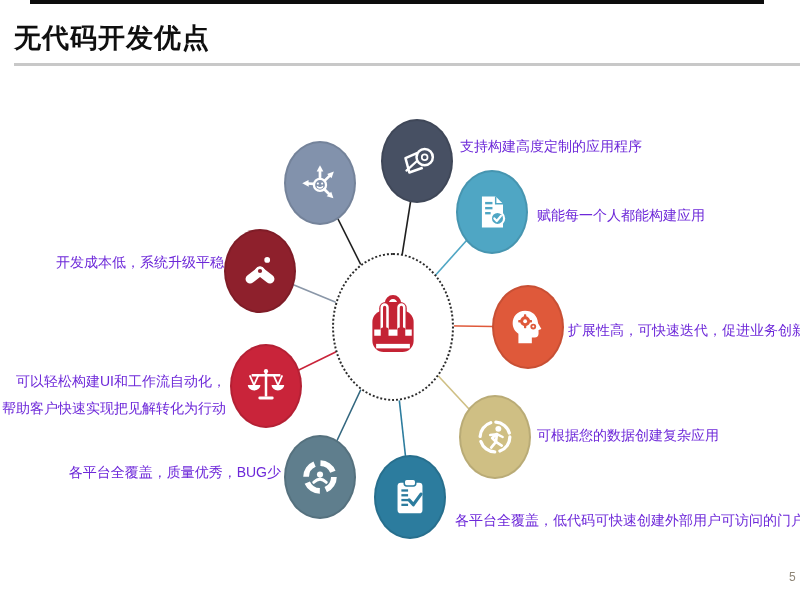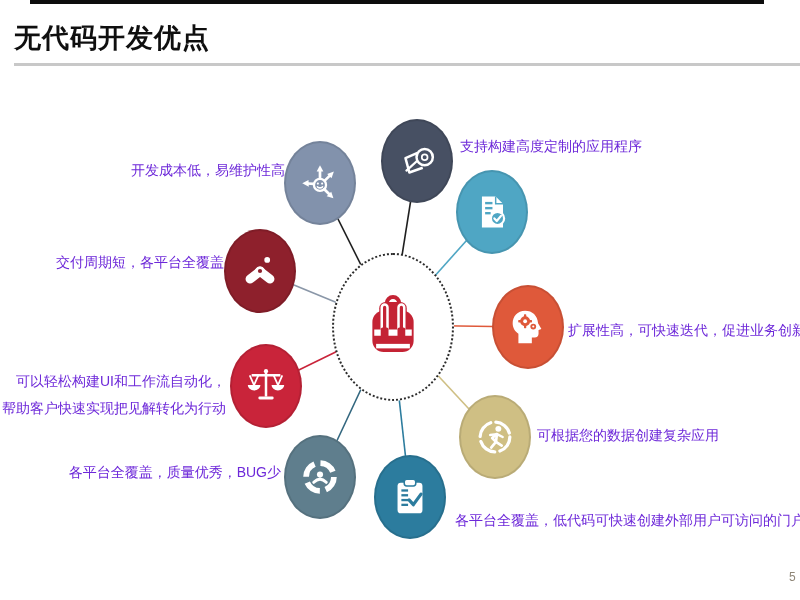--- a/index.html
+++ b/index.html
@@ -81,20 +81,21 @@
       <svg viewBox="0 0 48 48" width="44" height="44">
         <path d="M13,7 h15 l8,8 v26 h-23 z" fill="#fff"></path>
         <path d="M28,7 v8 h8" fill="none" stroke="currentColor" stroke-width="1.6"></path>
         <rect x="16.5" y="13" width="8" height="2.6" fill="currentColor"></rect>
         <rect x="16.5" y="18.5" width="8" height="2.6" fill="currentColor"></rect>
         <rect x="16.5" y="24" width="6" height="2.6" fill="currentColor"></rect>
         <circle cx="30" cy="31" r="7.2" fill="currentColor" stroke="#fff" stroke-width="2.4"></circle>
         <path d="M26.6,31 l2.6,2.8 l4.6,-5.6" fill="none" stroke="#fff" stroke-width="2.4" stroke-linecap="round" stroke-linejoin="round"></path>
       </svg>
     </div>
+    <div class="label l1">赋能每一个人都能构建应用</div>
 
     <div class="circle c2" style="background-color: rgb(223, 89, 58); color: rgb(223, 89, 58);">
       <svg viewBox="0 0 48 48" width="46" height="46">
         <path d="M21,7 c-8,0 -13,6 -13,13 c0,5 2.5,8.5 6,11 l0,10 l14,0 l0,-6 l3,0 c2.5,0 4,-1.5 4,-4 l0,-4 l3,-1 l-3.5,-6 c-0.5,-8 -6,-13 -13.5,-13 z" fill="#fff"></path>
         <g fill="currentColor">
           <circle cx="21" cy="18" r="5.2"></circle>
           <rect x="19.8" y="10.8" width="2.4" height="3" rx="0.6"></rect>
           <rect x="19.8" y="22.2" width="2.4" height="3" rx="0.6"></rect>
           <rect x="13.8" y="16.8" width="3" height="2.4" rx="0.6"></rect>
           <rect x="25.2" y="16.8" width="3" height="2.4" rx="0.6"></rect>
@@ -161,21 +162,21 @@
         <g transform="rotate(-38 24 24)">
           <rect x="6" y="19.5" width="23" height="9.5" rx="4.7" fill="#fff"></rect>
         </g>
         <g transform="rotate(38 24 24)">
           <rect x="19" y="19.5" width="23" height="9.5" rx="4.7" fill="#fff"></rect>
         </g>
         <circle cx="31.5" cy="12.5" r="3" fill="#fff"></circle>
         <circle cx="24" cy="24" r="2.2" fill="currentColor"></circle>
       </svg>
     </div>
-    <div class="label l7 right">交付周期短，各平台全覆盖</div>
+    <div class="label l7 right">开发成本低，系统升级平稳</div>
 
     <div class="circle c8" style="background-color: rgb(130, 146, 172); color: rgb(130, 146, 172);">
       <svg viewBox="0 0 48 48" width="46" height="46">
         <circle cx="24" cy="26" r="6.3" fill="none" stroke="#fff" stroke-width="2.4"></circle>
         <circle cx="21.8" cy="24.6" r="1.1" fill="#fff"></circle>
         <circle cx="26.2" cy="24.6" r="1.1" fill="#fff"></circle>
         <path d="M21.3,28 q2.7,2.2 5.4,0" fill="none" stroke="#fff" stroke-width="1.6" stroke-linecap="round"></path>
         <g stroke="#fff" stroke-width="2.8" stroke-linecap="round">
           <line x1="24" y1="18.5" x2="24" y2="11"></line>
           <line x1="29" y1="21.5" x2="34.5" y2="16"></line>
@@ -183,18 +184,17 @@
           <line x1="28.5" y1="30.5" x2="34" y2="36"></line>
         </g>
         <g fill="#fff">
           <polygon points="24,5.5 20.5,12 27.5,12"></polygon>
           <polygon points="38.5,12 31.5,14.5 36,19"></polygon>
           <polygon points="5.5,24.2 12,20.8 12.3,28"></polygon>
           <polygon points="38,40 35.7,33 31,37.7"></polygon>
         </g>
       </svg>
     </div>
-    <div class="label l8 right">开发成本低，易维护性高</div>
 
   </div>
 
   <div class="page-number">5</div>
 </div>
 
 </body></html>

